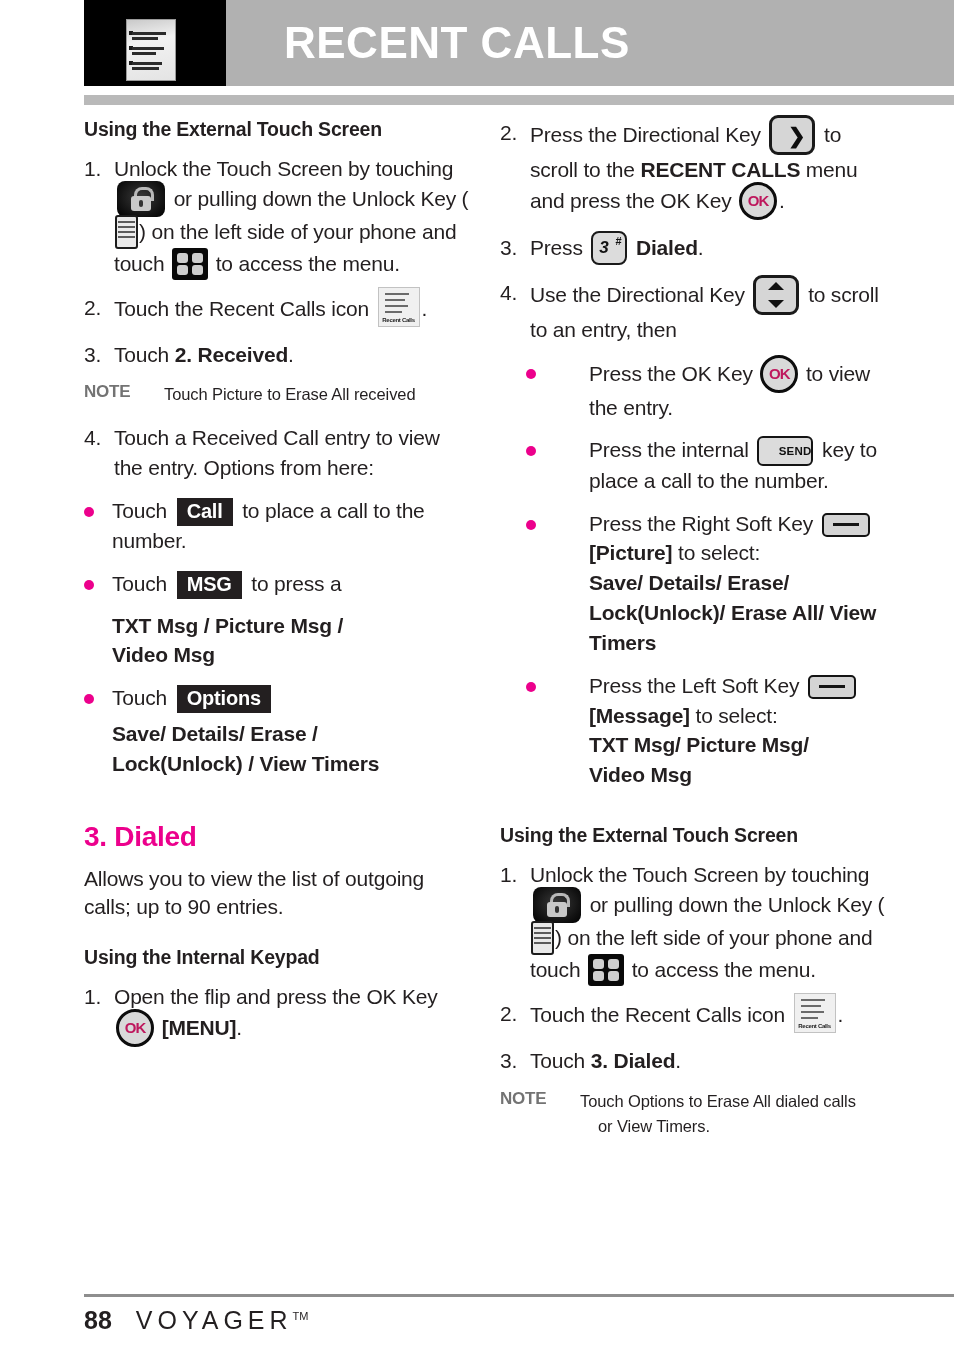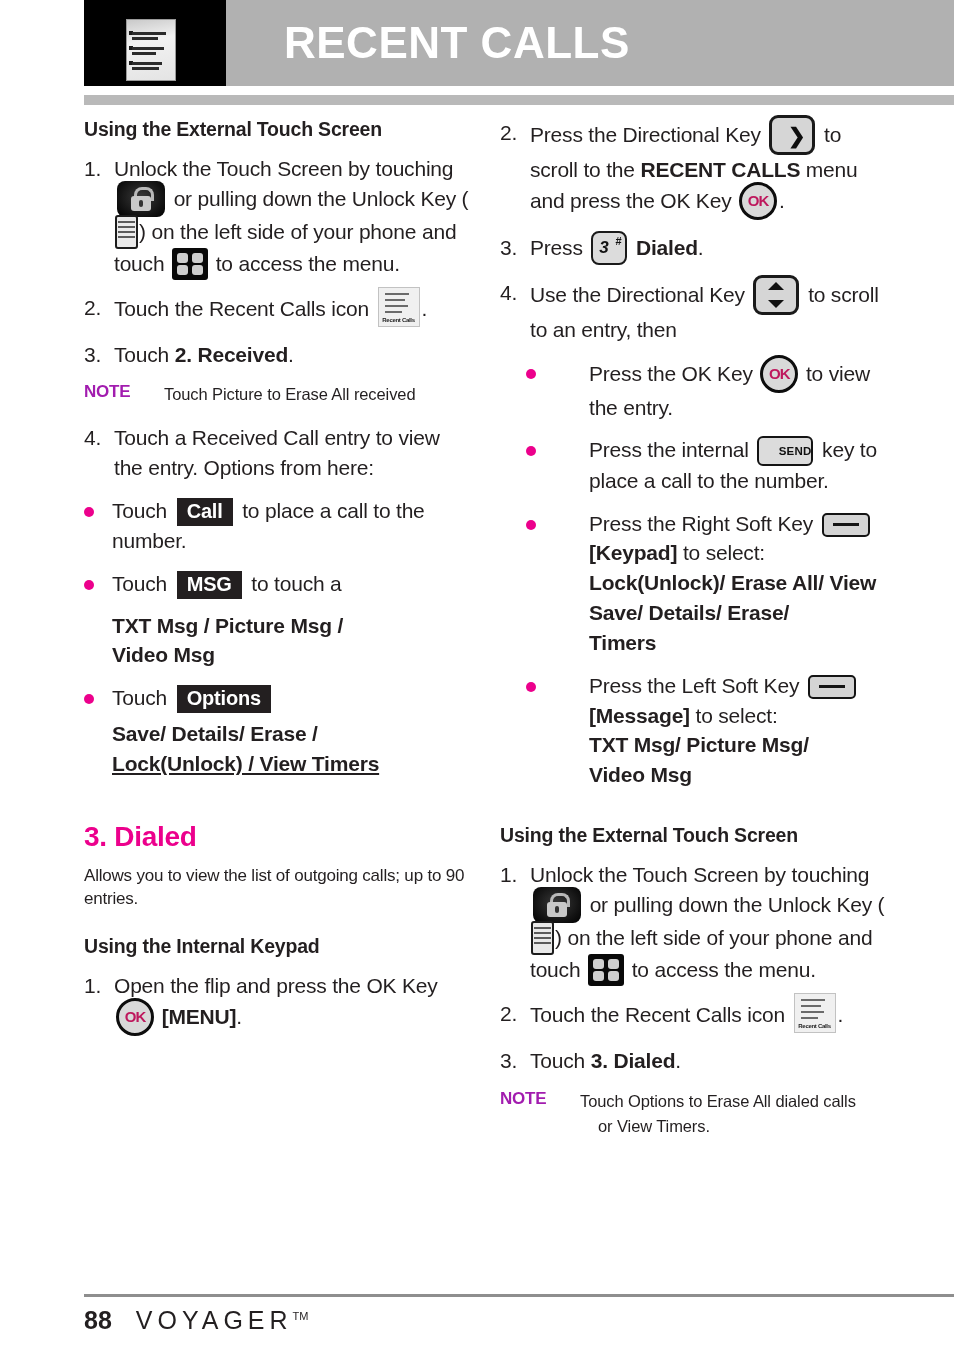--- a/index.html
+++ b/index.html
@@ -103,21 +103,21 @@
     line-height: 1.15;
   }
   h2.section {
     font-size: 28px;
     font-weight: bold;
     color: #ec008c;
     margin: 0 0 12px 0;
     letter-spacing: -0.3px;
   }
   p.body {
-    font-size: 17px;
+    font-size: 21px;
     line-height: 1.35;
     margin: 0 0 13px 0;
     letter-spacing: -0.2px;
   }
 
   
   .step {
     display: flex;
     font-size: 21px;
     line-height: 1.42;
@@ -157,21 +157,21 @@
   b, .b { font-weight: bold; }
 
   
   .note {
     display: flex;
     margin: 6px 0 16px 0;
   }
   .note-label {
     flex: 0 0 auto;
     width: 80px;
-    color: #a21caf;
+    color: #737373;
     font-weight: bold;
     font-size: 17px;
     letter-spacing: -0.2px;
   }
   .note-text {
     flex: 1 1 auto;
     font-size: 16.5px;
     line-height: 1.5;
     letter-spacing: -0.1px;
   }
@@ -510,33 +510,33 @@
       <span class="tag">Call</span>
       <span>to place a call to the number.</span>
     </span>
   </div>
 
   <div class="bullet">
     <span class="bullet-dot"></span>
     <span class="bullet-txt">
       <span>Touch</span>
       <span class="tag">MSG</span>
-      <span>to touch a</span>
+      <span>to press a</span>
       <b style="display:block;margin-top:12px;">TXT Msg / Picture Msg /</b>
       <b style="display:block;">Video Msg</b>
     </span>
   </div>
 
   <div class="bullet">
     <span class="bullet-dot"></span>
     <span class="bullet-txt">
       <span>Touch</span>
       <span class="tag">Options</span>
       <b style="display:block;margin-top:6px;">Save/ Details/ Erase /</b>
-      <b style="display:block;text-decoration:underline;">Lock(Unlock) / View Timers</b>
+      <b style="display:block;">Lock(Unlock) / View Timers</b>
     </span>
   </div>
 
   <h2 class="section" style="margin-top:42px;">3. Dialed</h2>
   <p class="body">Allows you to view the list of outgoing calls; up to 90 entries.</p>
   <h3 class="sub" style="margin-top:24px;">Using the Internal Keypad</h3>
 
   <div class="step">
     <span class="step-num">1.</span>
     <span class="step-txt">
@@ -599,23 +599,23 @@
       <span class="ico ico-send"><span>SEND</span></span>
       <span>key to place a call to the number.</span>
     </span>
   </div>
 
   <div class="bullet indent">
     <span class="bullet-dot"></span>
     <span class="bullet-txt">
       <span>Press the Right Soft Key</span>
       <span class="ico ico-softkey"><i></i></span>
-      <span style="display:block;"><b>[Keypad]</b> <span>to select:</span></span>
+      <span style="display:block;"><b>[Picture]</b> <span>to select:</span></span>
+      <b style="display:block;">Save/ Details/ Erase/</b>
       <b style="display:block;">Lock(Unlock)/ Erase All/ View</b>
-      <b style="display:block;">Save/ Details/ Erase/</b>
       <b style="display:block;">Timers</b>
     </span>
   </div>
 
   <div class="bullet indent">
     <span class="bullet-dot"></span>
     <span class="bullet-txt">
       <span>Press the Left Soft Key</span>
       <span class="ico ico-softkey"><i></i></span>
       <span style="display:block;"><b>[Message]</b> <span>to select:</span></span>

